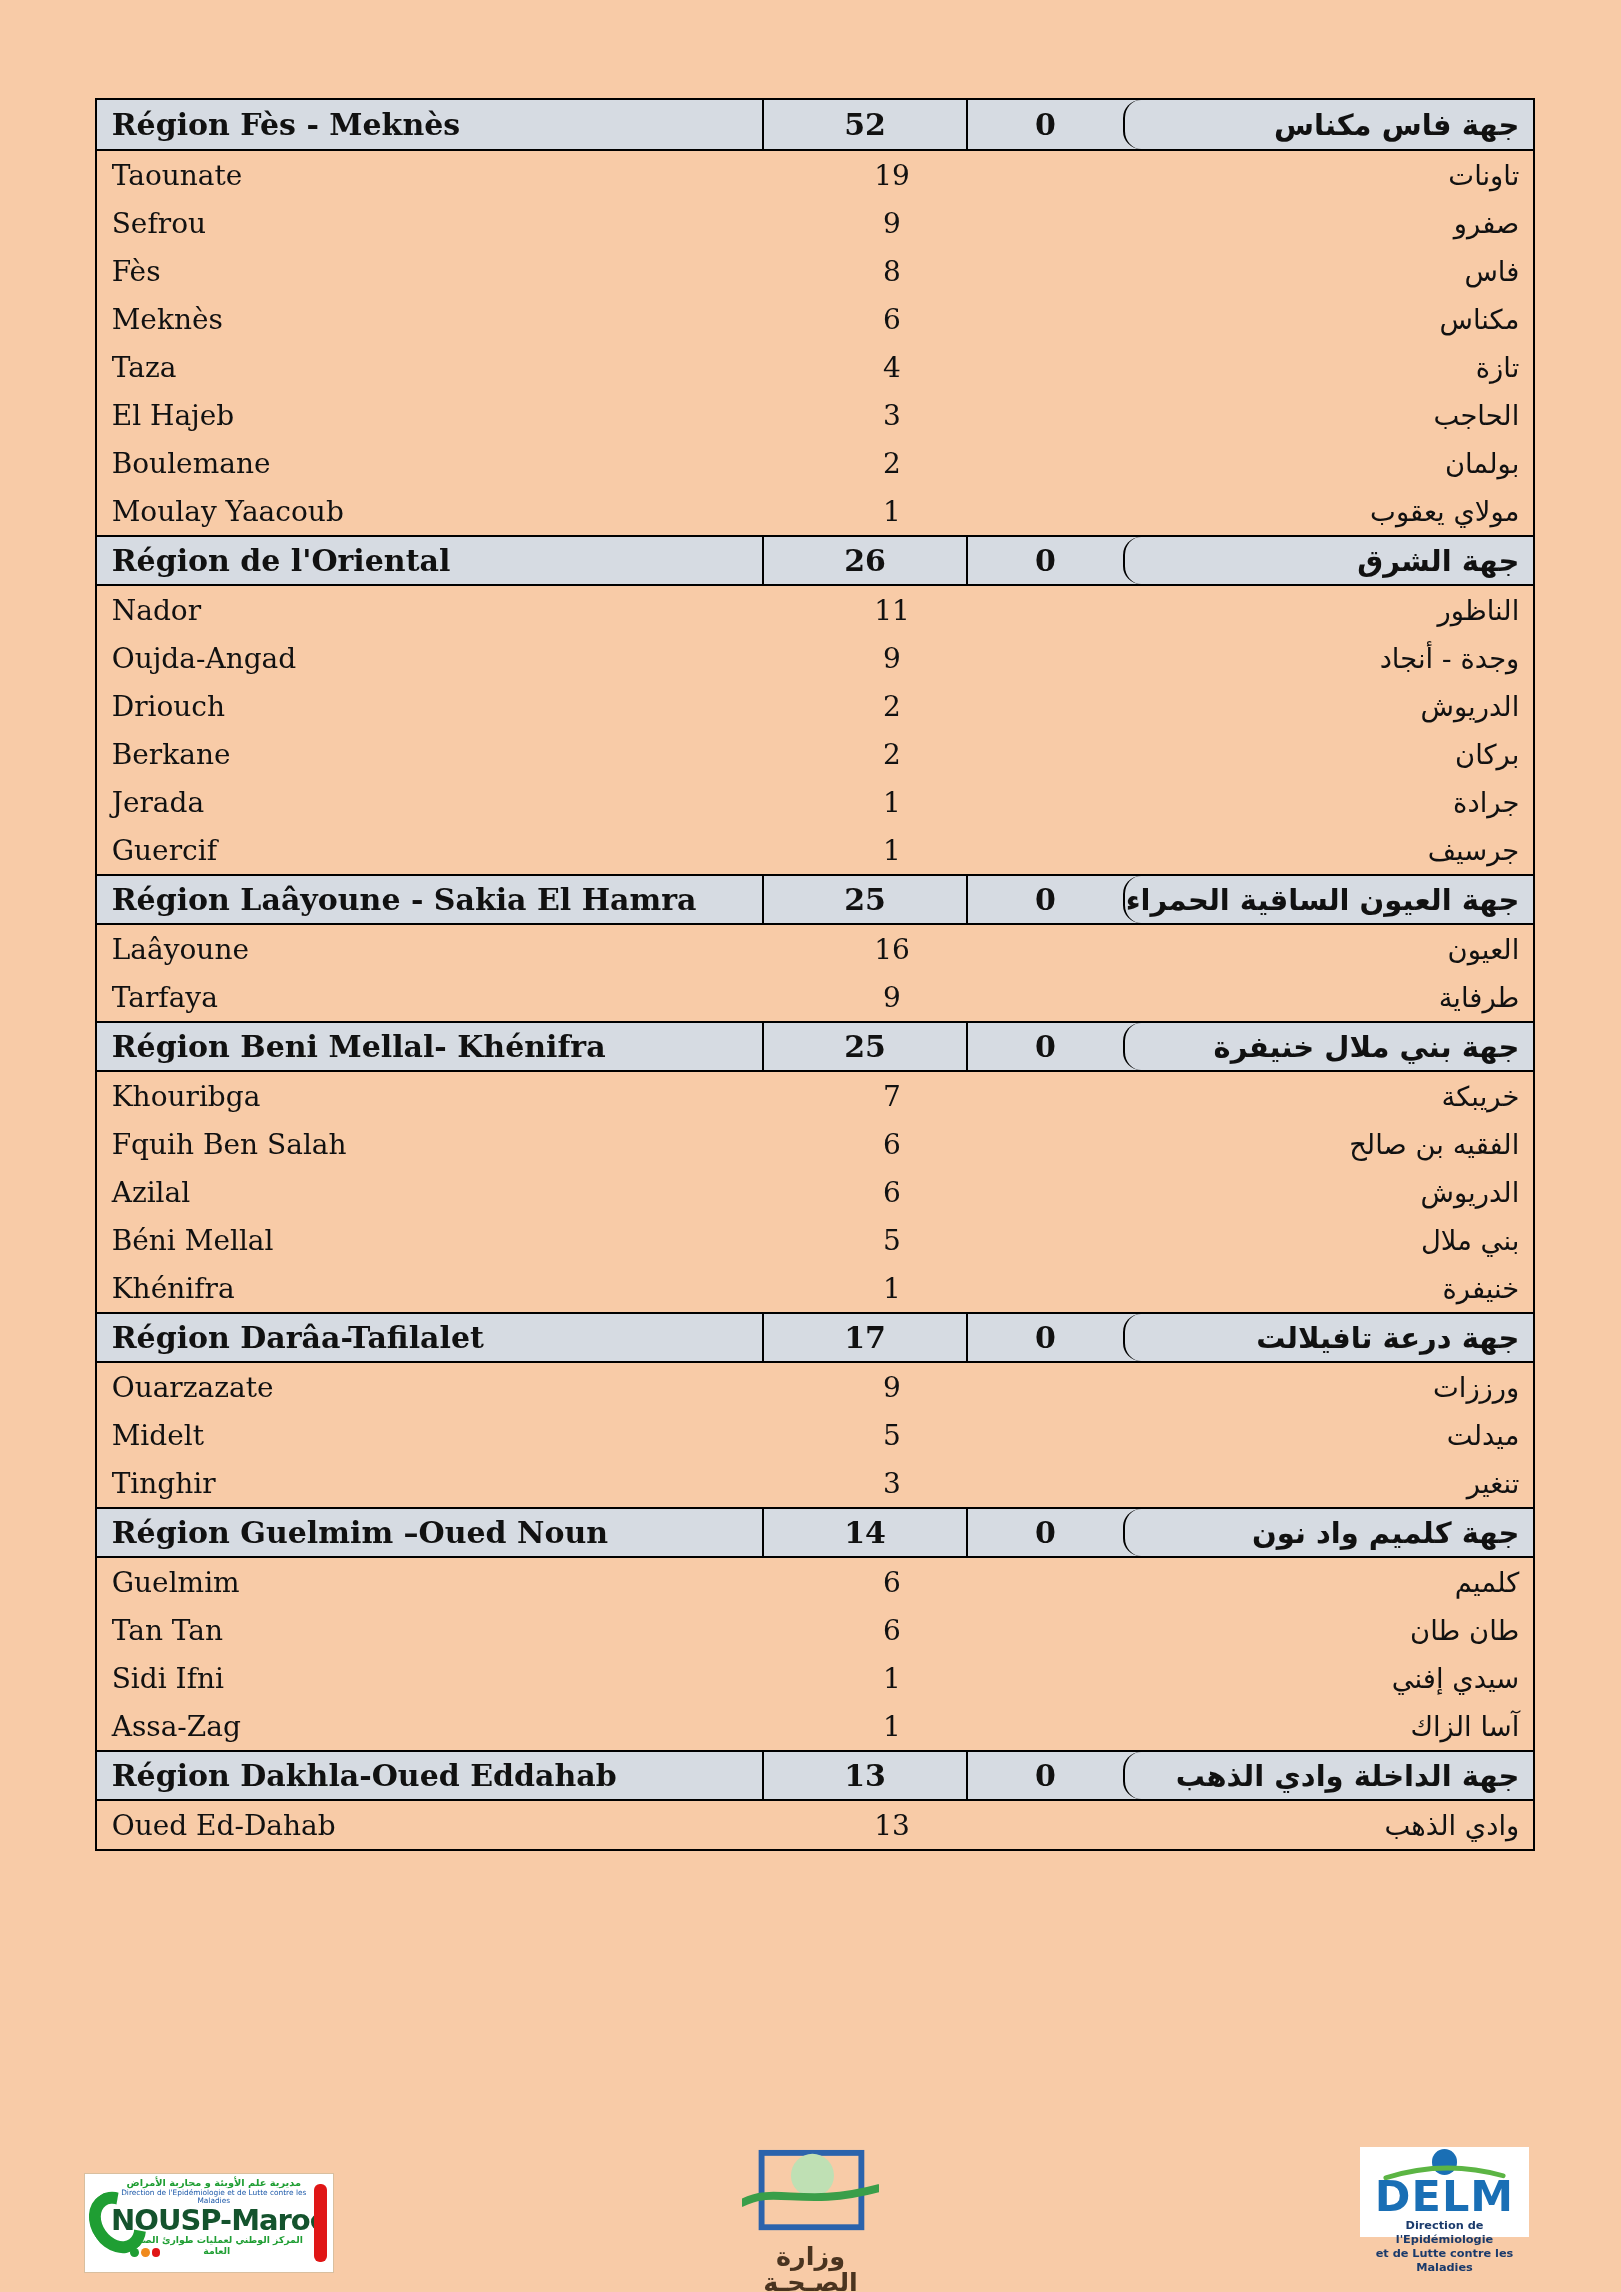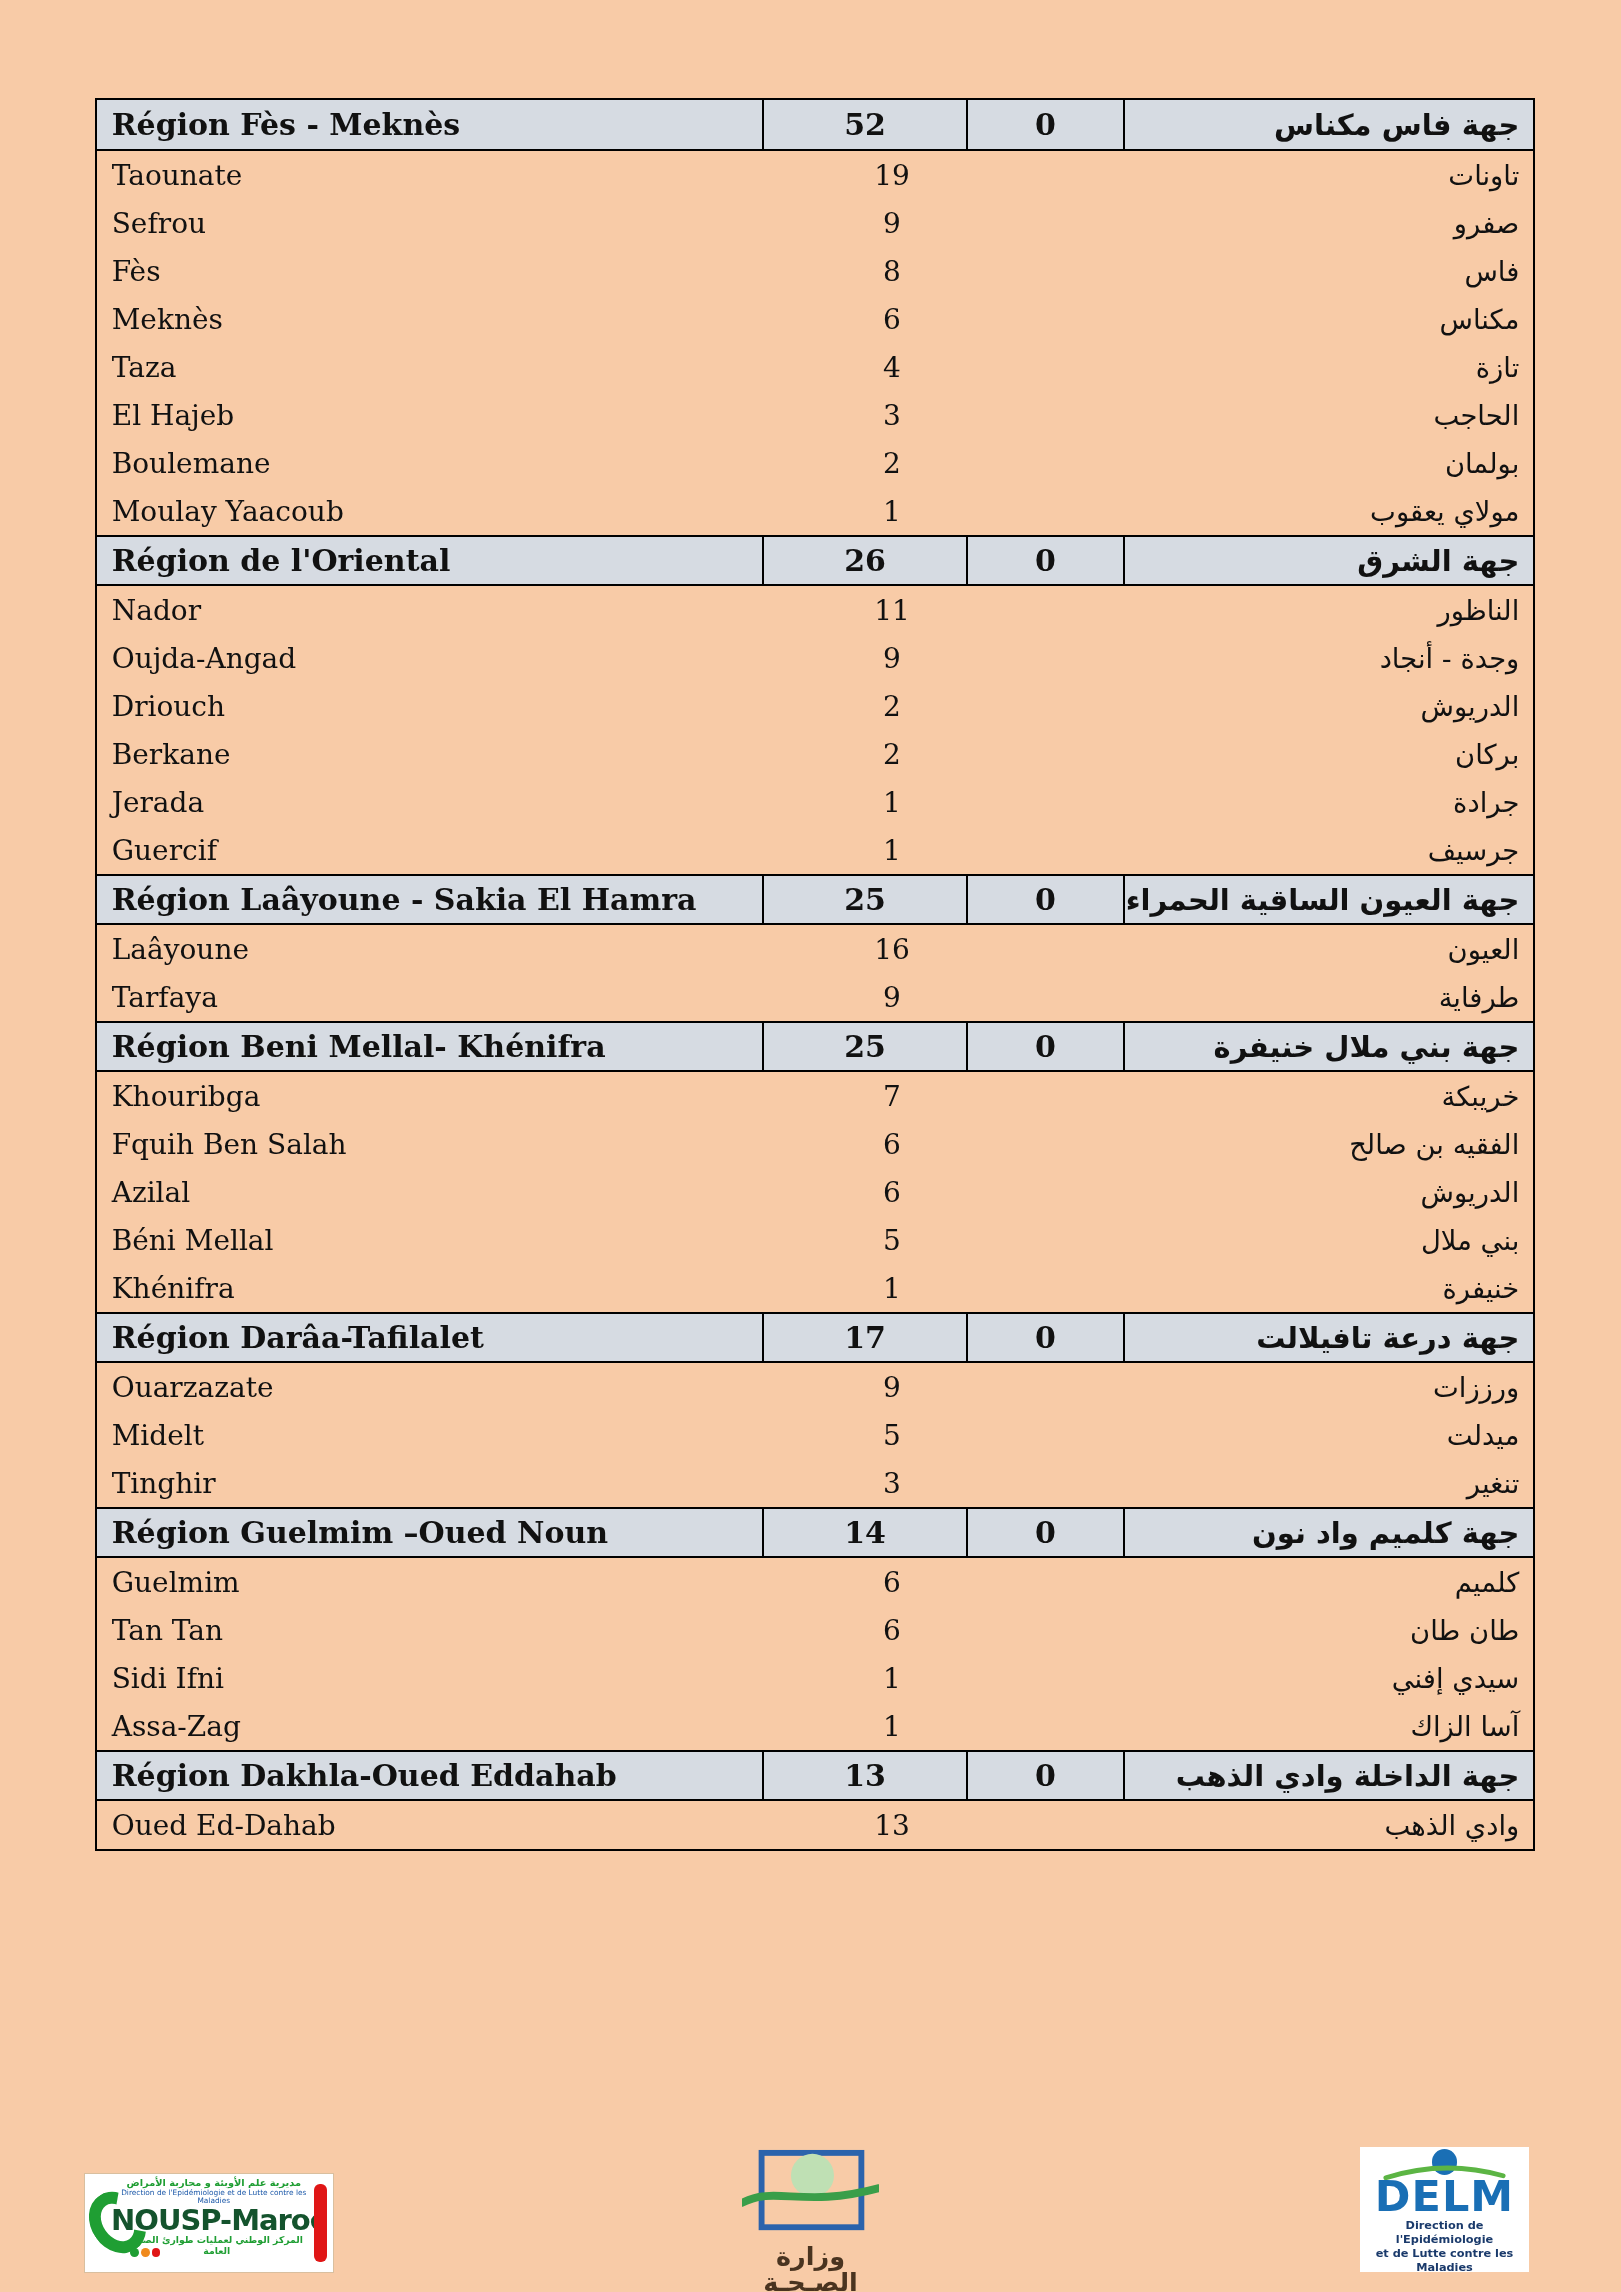--- a/index.html
+++ b/index.html
@@ -27,21 +27,21 @@
     border-top:2.9px solid #000;border-bottom:2.9px solid #000;
     box-sizing:border-box;
   }
   .section:first-child .row.header{border-top:none;}
   .cell{display:flex;align-items:center;box-sizing:border-box;overflow:hidden;}
   .c1{width:665px;padding-left:14.7px;justify-content:flex-start;}
   .c2{width:204px;justify-content:center;}
   .c3{width:157px;justify-content:center;}
   .c4{flex:1;direction:rtl;padding-right:13.7px;justify-content:flex-start;
       font-family:"DejaVu Sans","Liberation Sans",sans-serif;font-size:27.4px;}
-  .row.header .c4{font-size:29px;}
+  .row.header .c4{font-size:29px;border-radius:18px;}
   .row.header .c2,.row.header .c3,.row.header .c4{border-left:2.9px solid #000;}
 
   
   .nousp{
     position:absolute;left:84px;top:2173px;width:250px;height:100px;
     background:#fff;border:1px solid #d9bf9f;box-sizing:border-box;
     text-align:center;font-family:"DejaVu Sans","Liberation Sans",sans-serif;
   }
   .nousp .c-arc{
     position:absolute;left:5.9px;top:15.7px;width:53px;height:65px;
@@ -67,21 +67,21 @@
   .dot-orange{background:#f08a1d;}
   .dot-red{background:#e01616;}
 
   .moh{position:absolute;left:742px;top:2148px;width:137px;text-align:center;}
   .moh-ar{
     font-family:"DejaVu Sans","Liberation Sans",sans-serif;
     font-size:25.5px;font-weight:bold;color:#4a3420;direction:rtl;line-height:1.0;margin-top:2px;
   }
 
   .delm{
-    position:absolute;left:1360px;top:2147px;width:169px;height:125px;
+    position:absolute;left:1360px;top:2147px;width:169px;height:90px;
     background:#fff;text-align:center;box-sizing:border-box;padding-top:2px;
     font-family:"DejaVu Sans","Liberation Sans",sans-serif;
   }
   .delm-head{width:25.5px;height:25.5px;border-radius:50%;background:#1a6fb5;margin:0 auto;}
   .delm-swoosh{display:block;margin:-9.8px auto 0 auto;}
   .delm-title{
     font-size:43px;font-weight:bold;color:#1a6fb5;line-height:0.9;letter-spacing:1px;
     margin-top:-3.9px;
   }
   .delm-caption{font-size:11.3px;font-weight:bold;color:#1a3a6b;line-height:1.25;margin-top:3.9px;}

